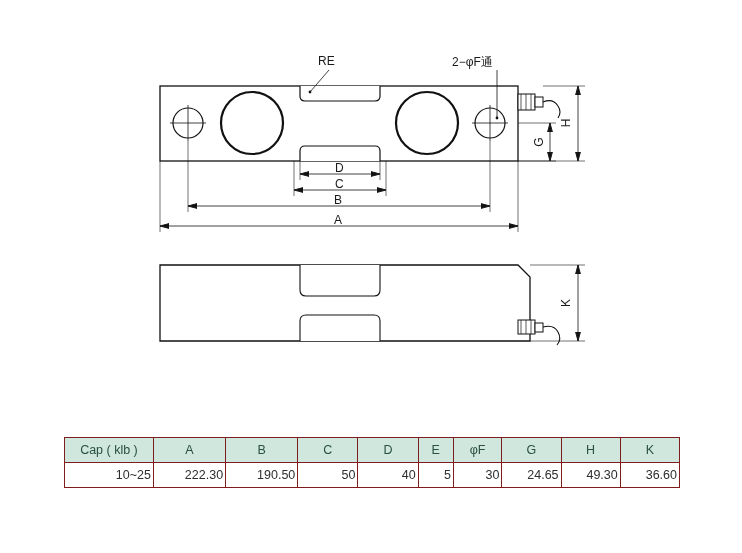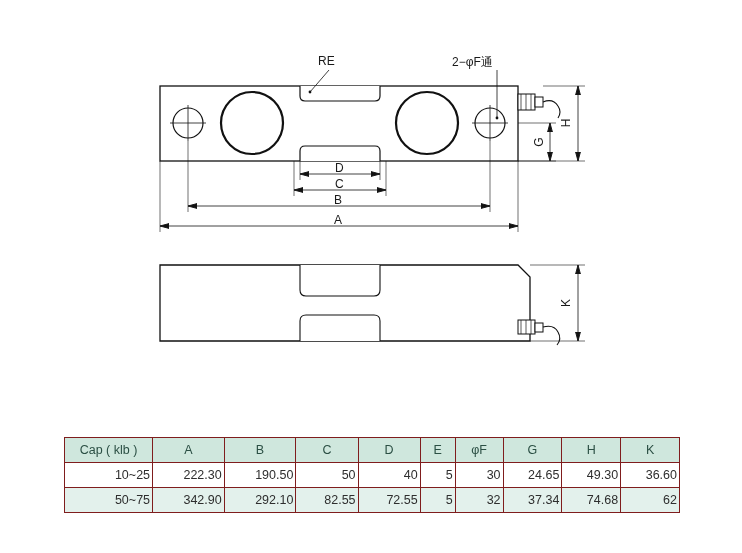--- a/index.html
+++ b/index.html
@@ -248,28 +248,16 @@
         <td>222.30</td>
         <td>190.50</td>
         <td>50</td>
         <td>40</td>
         <td>5</td>
         <td>30</td>
         <td>24.65</td>
         <td>49.30</td>
         <td>36.60</td>
       </tr>
-      <tr class="alt">
-        <td>50~75</td>
-        <td>342.90</td>
-        <td>292.10</td>
-        <td>82.55</td>
-        <td>72.55</td>
-        <td>5</td>
-        <td>32</td>
-        <td>37.34</td>
-        <td>74.68</td>
-        <td>62</td>
-      </tr>
     </tbody>
   </table>
 
 </div>
 
 </body></html>

